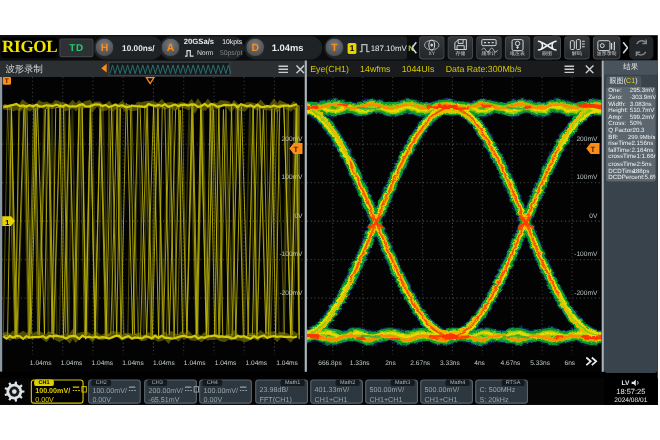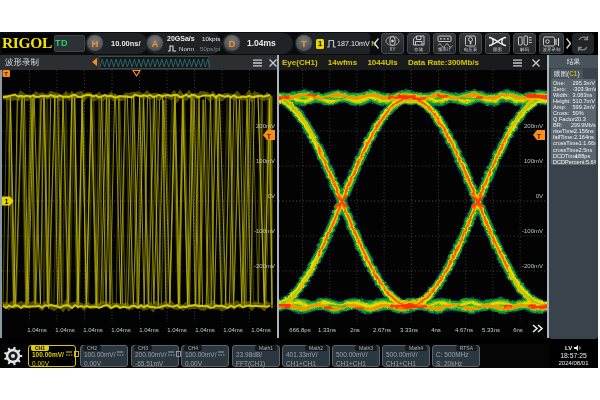--- a/index.html
+++ b/index.html
@@ -1,29 +1,29 @@
 <!DOCTYPE html>
 <html><head><meta charset="utf-8"><style>
 *{margin:0;padding:0;box-sizing:border-box}
 html,body{width:600px;height:400px;background:#fff;font-family:"Liberation Sans",sans-serif;overflow:hidden}
 #screen{position:absolute;left:0;top:32px;width:598px;height:336px;background:#000}
 .abs{position:absolute}
 
 #topbar{position:absolute;left:0;top:0;width:502px;height:23px;background:#0b0c0d}
 #logo{position:absolute;left:1px;top:2px;width:52px;height:19px;background:#000;border-radius:4px;color:#f2e400;font-family:"Liberation Serif",serif;font-weight:bold;font-size:15.5px;text-align:center;line-height:18px;letter-spacing:-.3px}
-#tdbox{position:absolute;left:54px;top:3px;width:31px;height:17px;background:#2e3134;border:1px solid #404447;border-radius:2px;color:#1ed070;font-weight:bold;font-size:9px;line-height:15px;letter-spacing:.5px}
+#tdbox{position:absolute;left:54px;top:3px;width:31px;height:17px;background:#2e3134;border:1px solid #404447;border-radius:2px;color:#1ed070;font-weight:bold;font-size:9px;text-align:center;line-height:15px;letter-spacing:.5px}
 .grp{position:absolute;top:1px;height:21px;background:#202326;border-radius:11px}
 .circ{position:absolute;top:1.5px;width:18px;height:18px;border-radius:50%;background:radial-gradient(circle at 50% 35%,#75797d 0%,#54585c 60%,#45484c 100%);border:1px solid #26292c;color:#ff8c1a;font-weight:bold;font-size:9.5px;text-align:center;line-height:17px}
 .gtxt{position:absolute;color:#e8eaec;font-weight:bold;font-size:9.5px;line-height:21px}
 .small{font-size:7px;font-weight:normal;line-height:8px}
 #topbar .btn{position:absolute;top:1px;width:23px;height:21px;background:linear-gradient(#35393c,#232629);border:1px solid #46494d;border-radius:3px;text-align:center;color:#dfe3e5}
 #topbar .btn .lb{position:absolute;left:0;right:0;bottom:1px;font-size:5px;line-height:5px;color:#cfd4d6;transform:scale(.9)}
 
 #lhead{position:absolute;left:0;top:23px;width:277px;height:15px;background:#2c2f31;color:#d6dadc;font-size:8.5px;line-height:15px}
-#ehead{position:absolute;left:279px;top:23px;width:268px;height:15px;background:#191b1d;color:#d6c900;font-size:8px;line-height:15px;font-weight:bold}
+#ehead{position:absolute;left:279px;top:23px;width:268px;height:15px;background:#191b1d;color:#d6c900;font-size:8px;line-height:15px;font-weight:normal}
 
 #lpanel{position:absolute;left:0;top:38px;width:277px;height:268px;background:#030303}
 #epanel{position:absolute;left:279px;top:38px;width:268px;height:268px;background:#030303}
 #sep{position:absolute;left:277px;top:23px;width:2px;height:283px;background:#a9b3b9}
 
 #sidebar{position:absolute;left:549px;top:23px;width:49px;height:284px;background:#39434b;border-radius:0 0 3px 3px}
 #sbhead{position:absolute;left:0;top:0;width:49px;height:13px;background:#49535b;color:#e8ecee;font-size:6.8px;text-align:center;line-height:13px}
 #sbtab{position:absolute;left:2px;top:14px;height:10px;padding:0 3px;background:#4a545c;border-radius:2px 2px 0 0;color:#e8ecee;font-size:6.5px;line-height:10px}
 #sbbox{position:absolute;left:2px;top:24px;width:45px;height:86px;background:#5c666e;border-radius:2px;color:#f0f4f5;font-size:5.6px;padding:1px 0 0 2px;overflow:hidden}
 #sbbox .r{height:6.05px;line-height:6.05px;white-space:nowrap}

